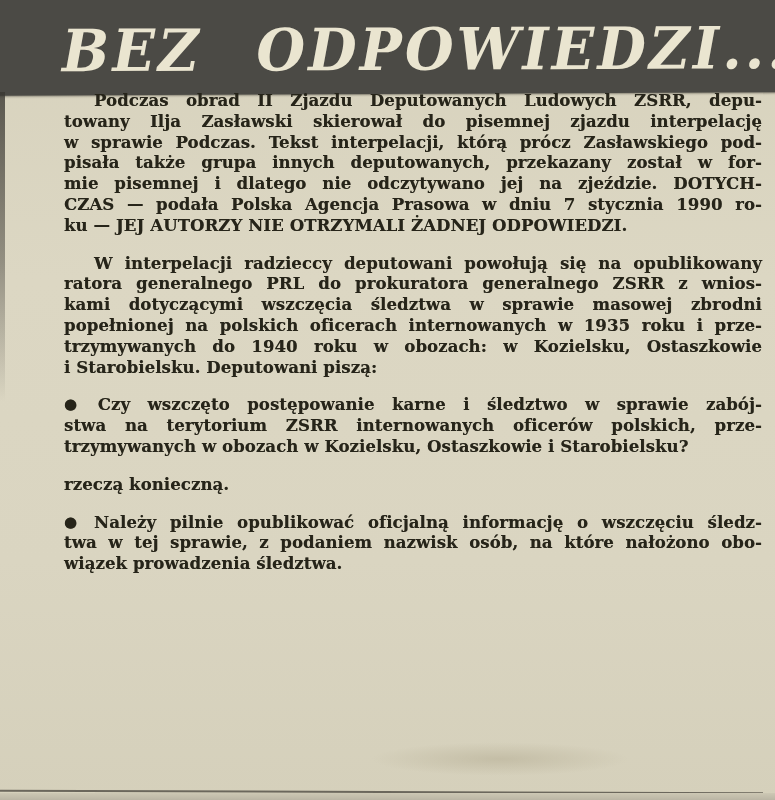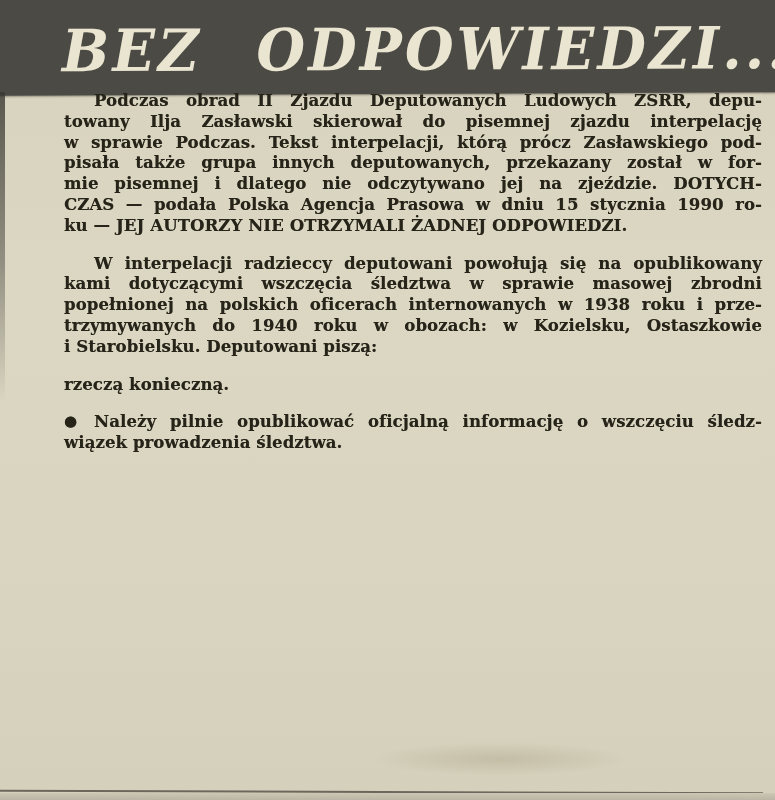--- a/index.html
+++ b/index.html
@@ -68,35 +68,42 @@
 
   <div class="left-edge-shadow"></div>
 
   <div class="article">
       <div class="para indent">
         <div class="line"><span class="first-indent"></span>Podczas obrad II Zjazdu Deputowanych Ludowych ZSRR, depu-</div>
         <div class="line">towany Ilja Zasławski skierował do pisemnej zjazdu interpelację</div>
         <div class="line">w sprawie Podczas. Tekst interpelacji, którą prócz Zasławskiego pod-</div>
         <div class="line">pisała także grupa innych deputowanych, przekazany został w for-</div>
         <div class="line">mie pisemnej i dlatego nie odczytywano jej na zjeździe. DOTYCH-</div>
-        <div class="line">CZAS — podała Polska Agencja Prasowa w dniu 15 stycznia 1990 ro-</div>
+        <div class="line">CZAS — podała Polska Agencja Prasowa w dniu 7 stycznia 1990 ro-</div>
         <div class="line last">ku — JEJ AUTORZY NIE OTRZYMALI ŻADNEJ ODPOWIEDZI.</div>
       </div>
       <div class="para indent">
         <div class="line"><span class="first-indent"></span>W interpelacji radzieccy deputowani powołują się na opublikowany</div>
+        <div class="line">ratora generalnego PRL do prokuratora generalnego ZSRR z wnios-</div>
         <div class="line">kami dotyczącymi wszczęcia śledztwa w sprawie masowej zbrodni</div>
-        <div class="line">popełnionej na polskich oficerach internowanych w 1938 roku i prze-</div>
+        <div class="line">popełnionej na polskich oficerach internowanych w 1935 roku i prze-</div>
         <div class="line">trzymywanych do 1940 roku w obozach: w Kozielsku, Ostaszkowie</div>
         <div class="line last">i Starobielsku. Deputowani piszą:</div>
+      </div>
+      <div class="para bullet">
+        <div class="line"><span class="bullet-glyph">●</span>Czy wszczęto postępowanie karne i śledztwo w sprawie zabój-</div>
+        <div class="line">stwa na terytorium ZSRR internowanych oficerów polskich, prze-</div>
+        <div class="line last">trzymywanych w obozach w Kozielsku, Ostaszkowie i Starobielsku?</div>
       </div>
       <div class="para bullet">
         <div class="line last">rzeczą konieczną.</div>
       </div>
       <div class="para bullet">
         <div class="line"><span class="bullet-glyph">●</span>Należy pilnie opublikować oficjalną informację o wszczęciu śledz-</div>
+        <div class="line">twa w tej sprawie, z podaniem nazwisk osób, na które nałożono obo-</div>
         <div class="line last">wiązek prowadzenia śledztwa.</div>
       </div>
     </div>
 
   <div class="smudge"></div>
   <div class="bottom-edge-line"></div>
   <div class="bottom-strip"></div>
 </div>
 
 </body></html>

